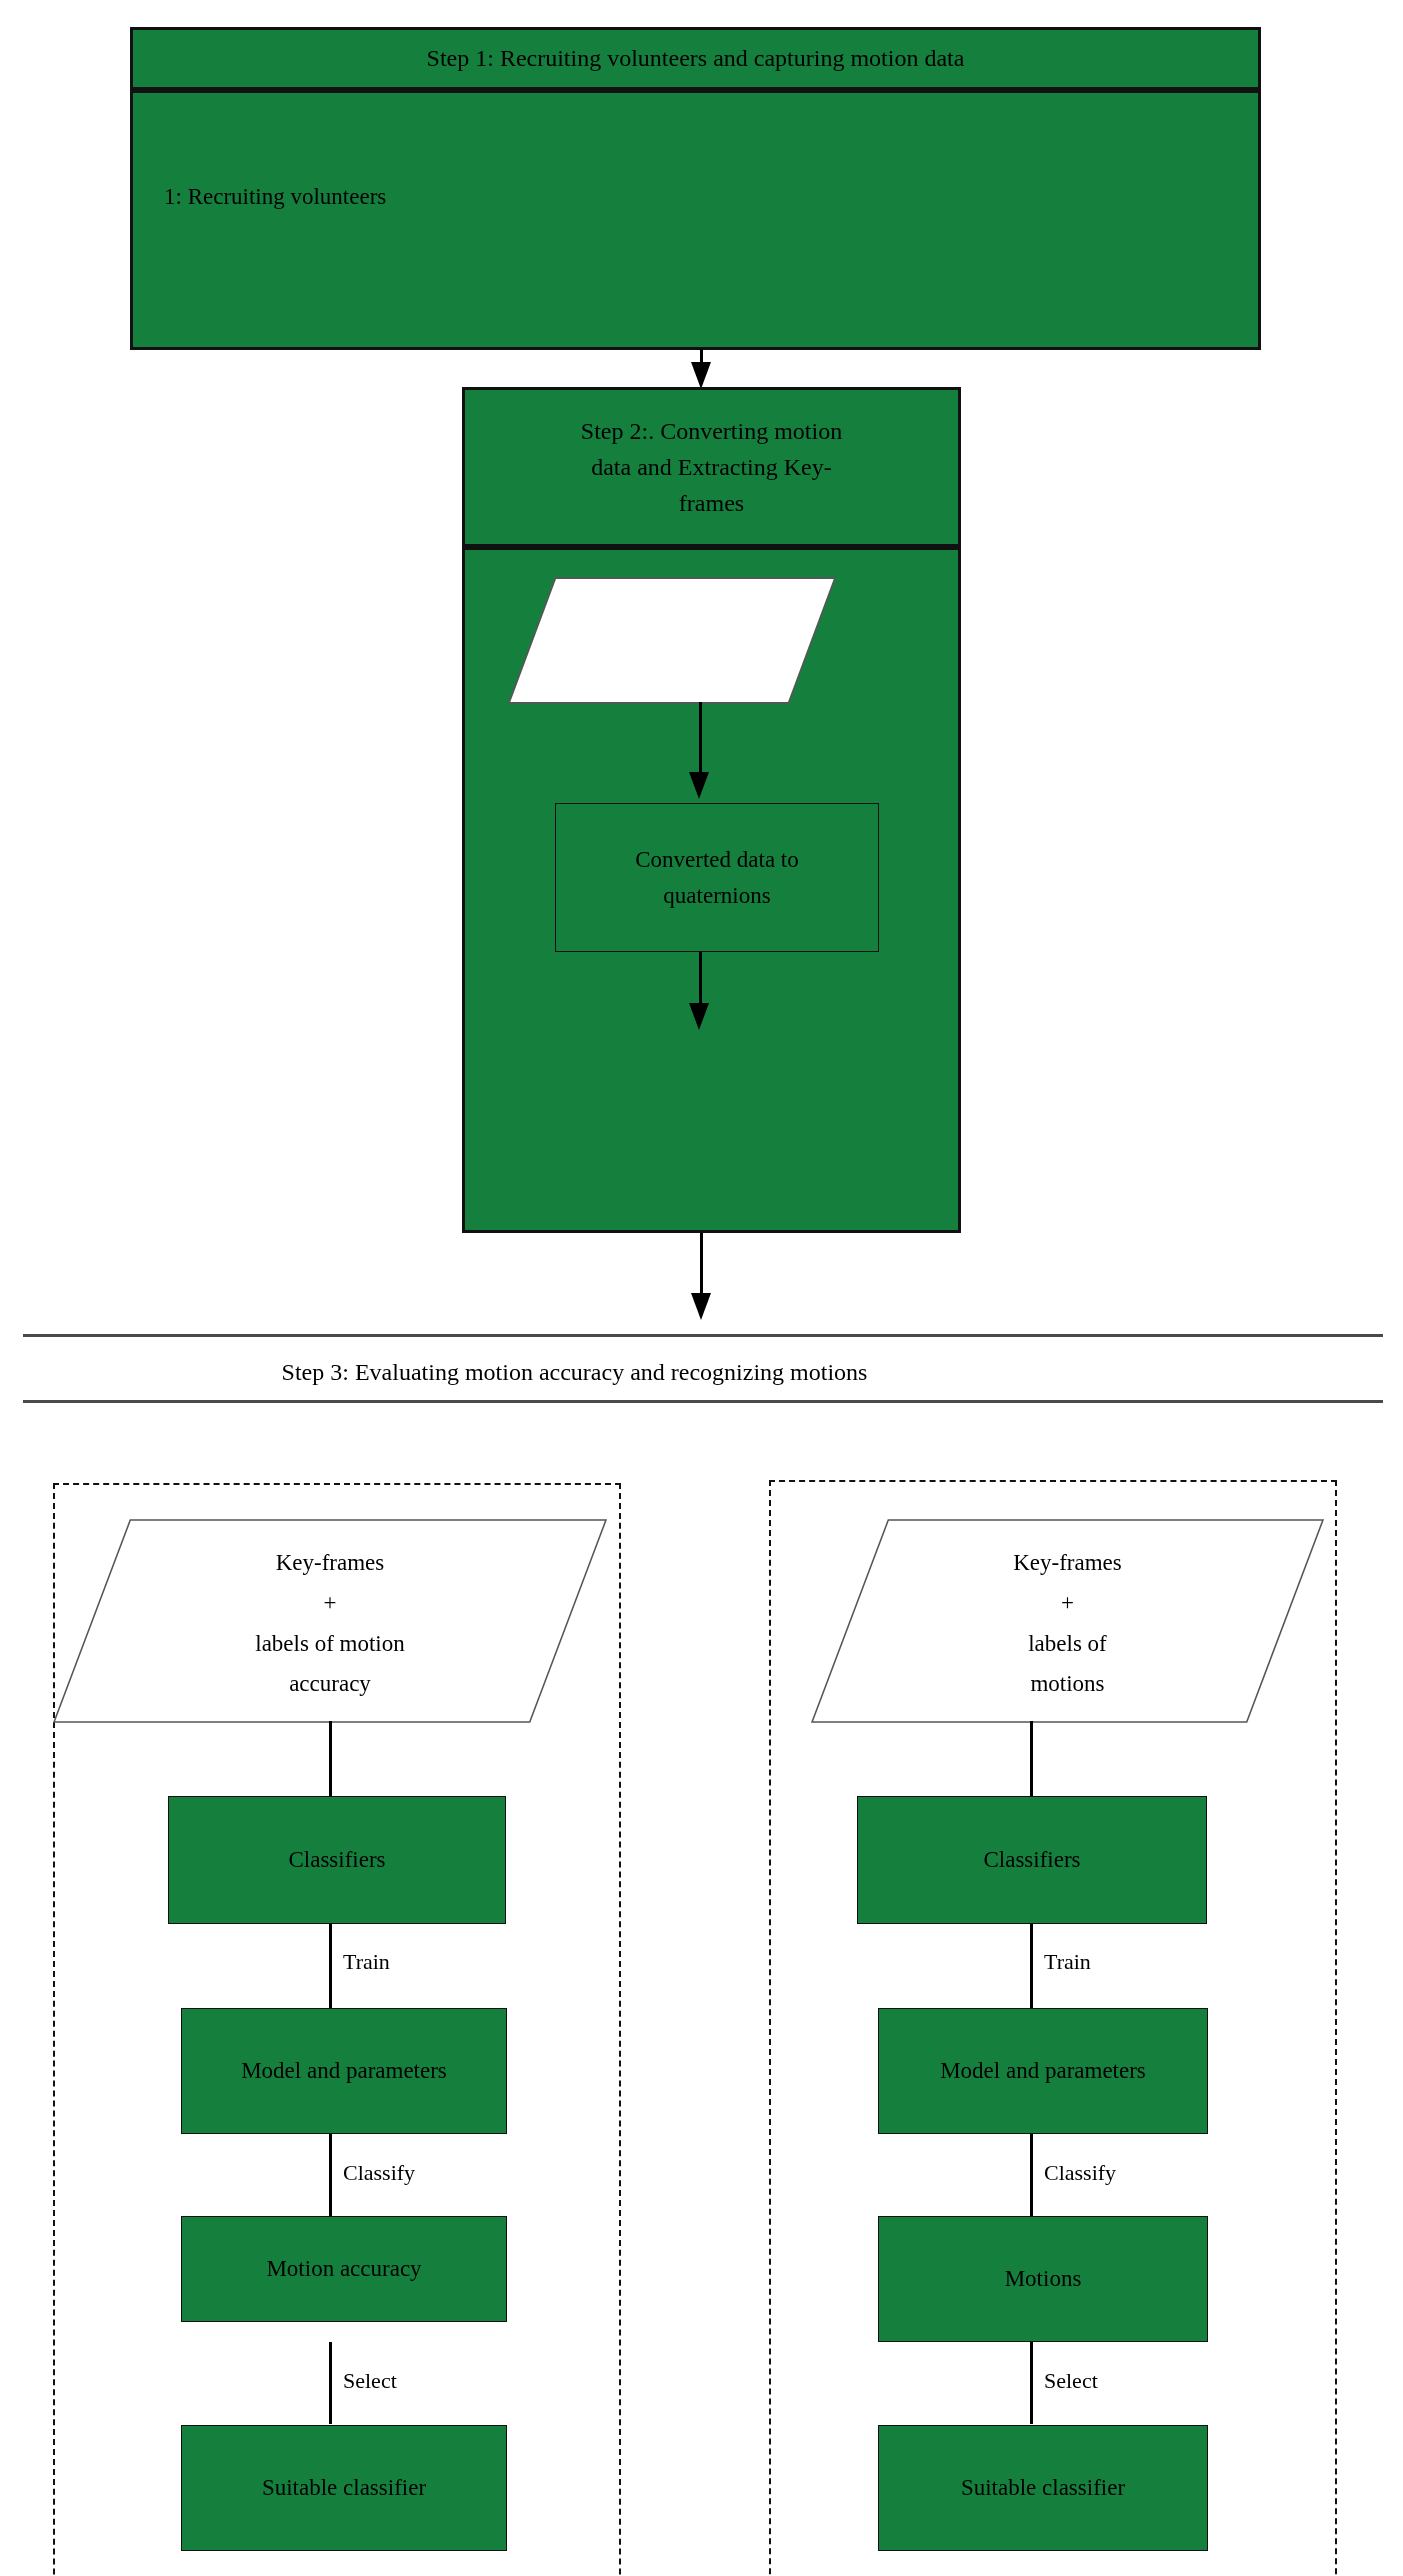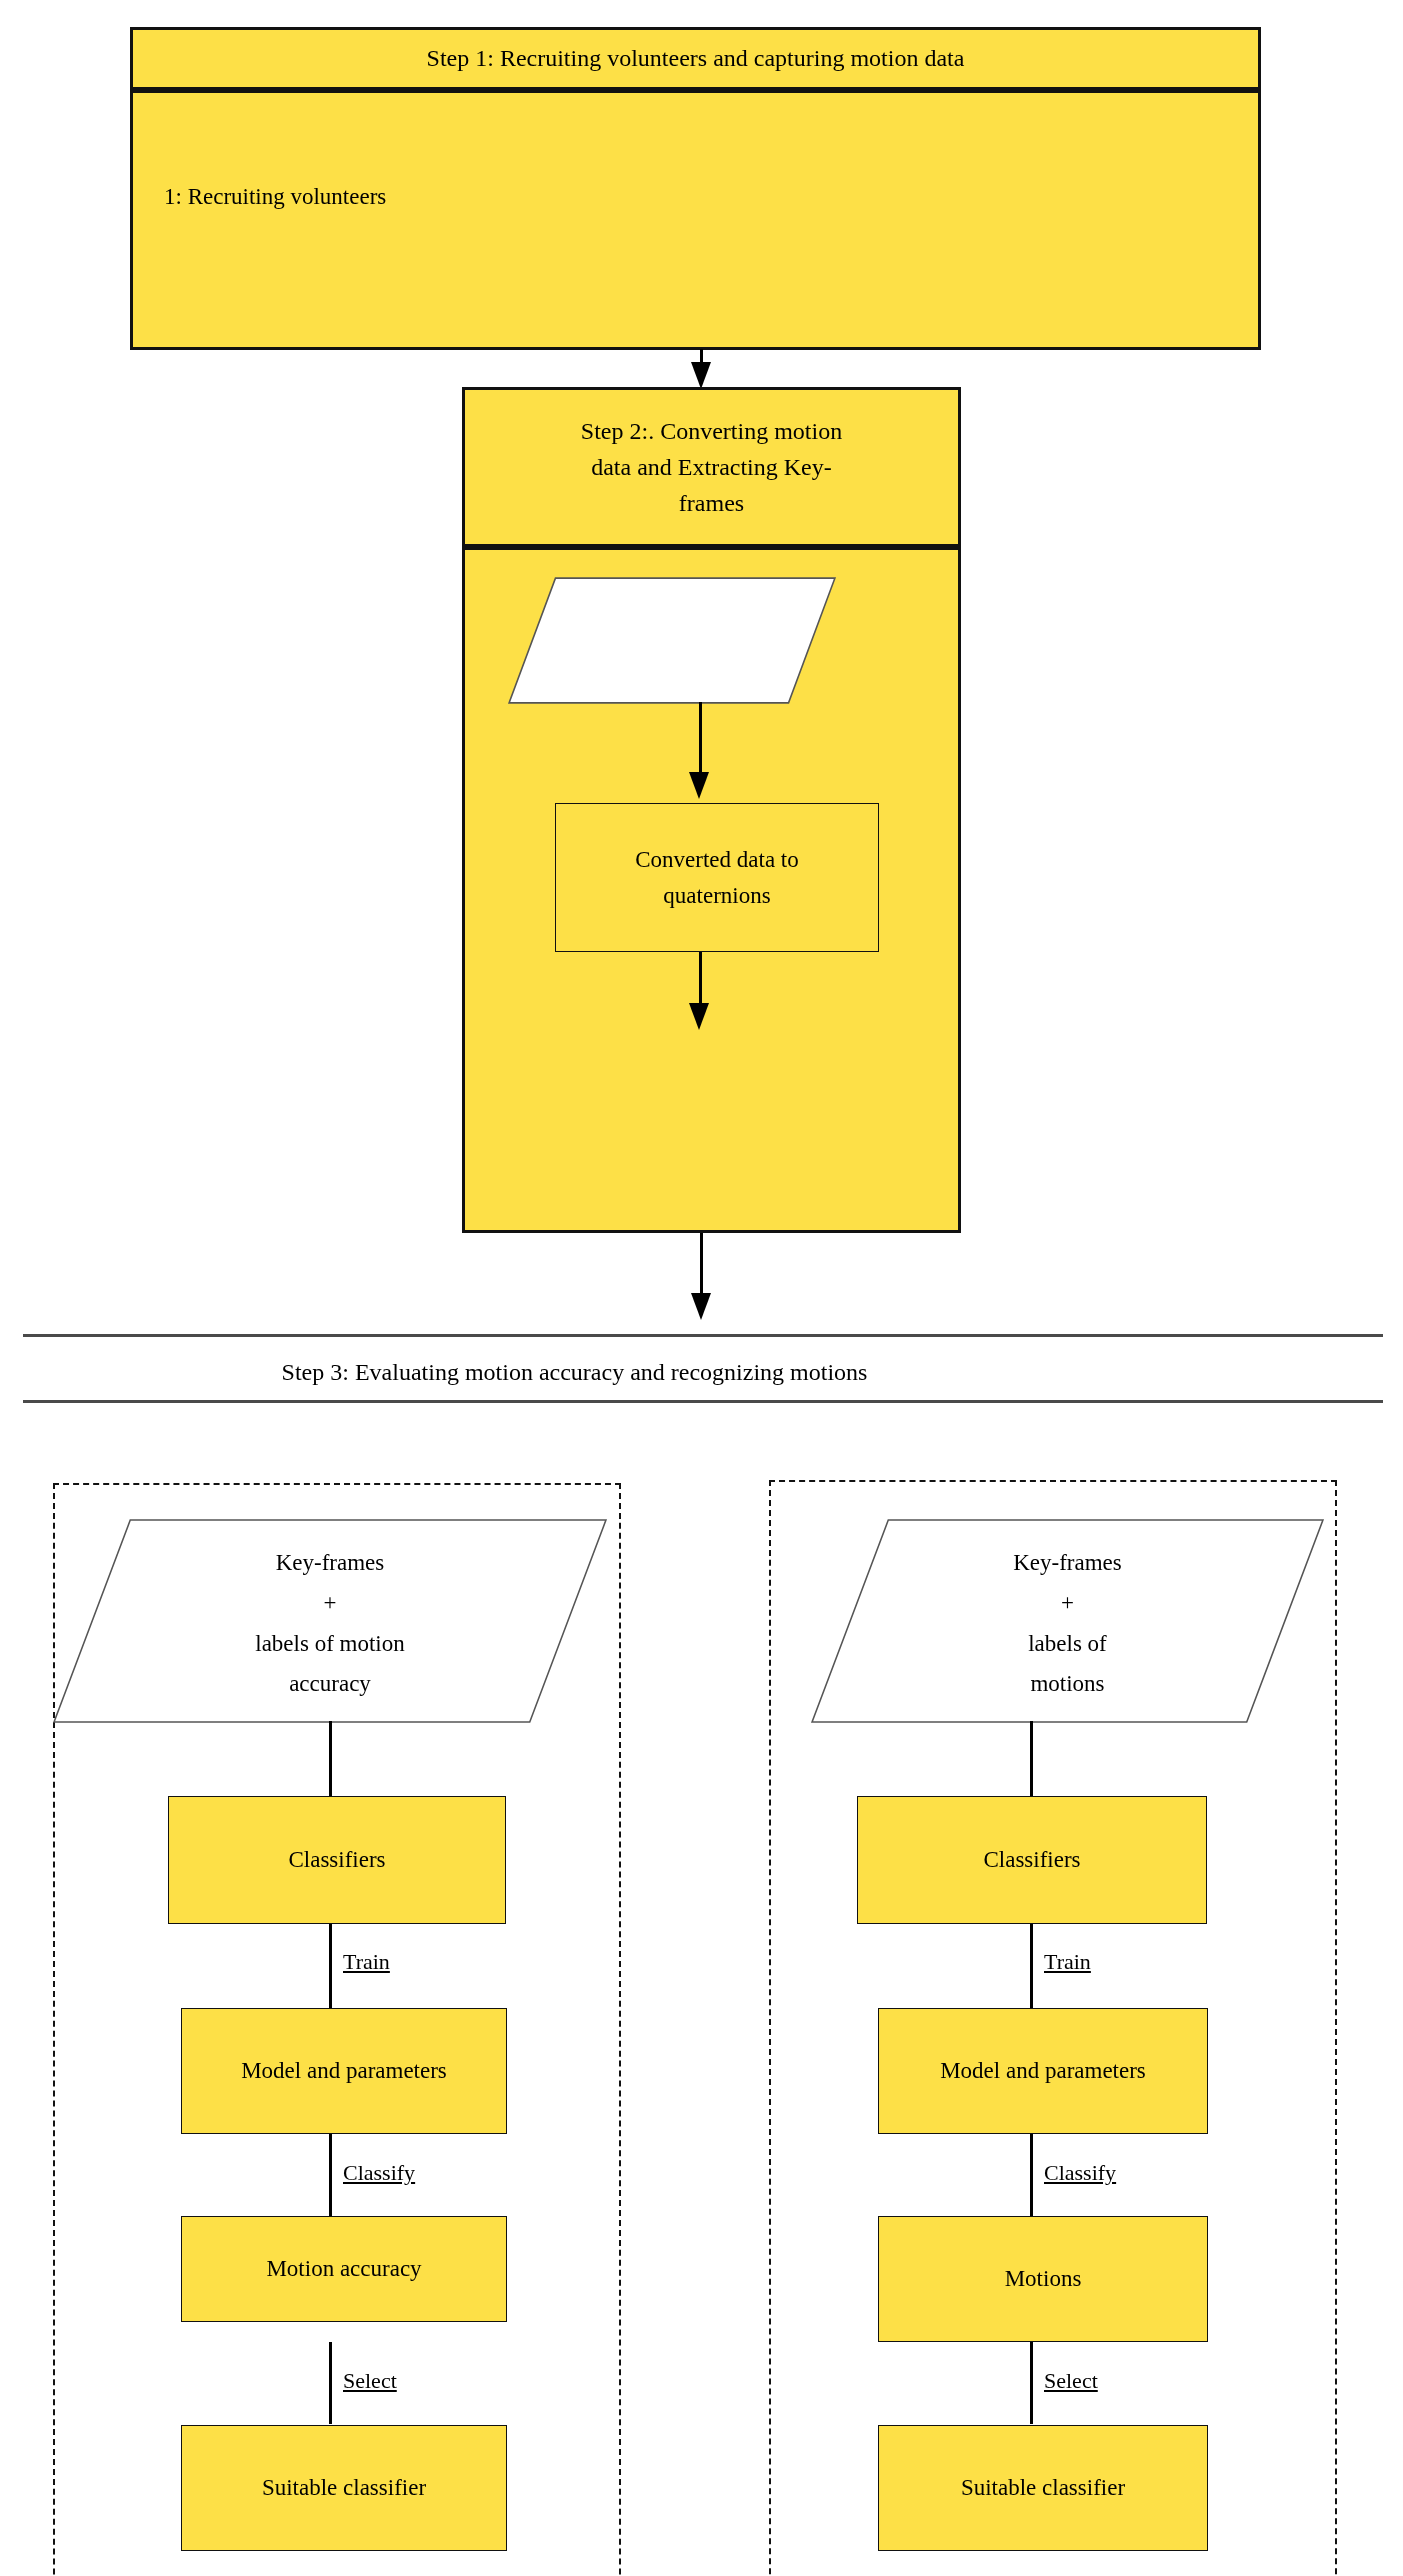--- a/index.html
+++ b/index.html
@@ -17,21 +17,21 @@
     height: 2747px;
     background: #ffffff;
     overflow: hidden;
   }
 
   
   .box {
     position: absolute;
     box-sizing: border-box;
     border: 1.5px solid #111111;
-    background: #fde047;
+    background: #15803d;
     display: flex;
     align-items: center;
     justify-content: center;
     text-align: center;
   }
   .box-heavy { border-width: 3.1px; }
   .box-thin  { border-width: 1.5px; margin-left: 7px; }
 
   .label {
     position: absolute;
@@ -74,21 +74,21 @@
     left: 0; right: 0;
     text-align: center;
     white-space: pre-line;
     line-height: 1.75;
   }
 
   
   .t-step-head   { font-size: 24px; }
   .t-body        { font-size: 23px; }
   .t-node        { font-size: 23px; }
-  .t-edge        { font-size: 22px; text-decoration: underline; }
+  .t-edge        { font-size: 22px; }
   .t-step2-head  { font-size: 24px; line-height: 1.5; }
 
   .step-band-rule {
     position: absolute;
     height: 2.6px;
     background: #4a4a4a;
   }
 </style>
 </head>
 <body>

